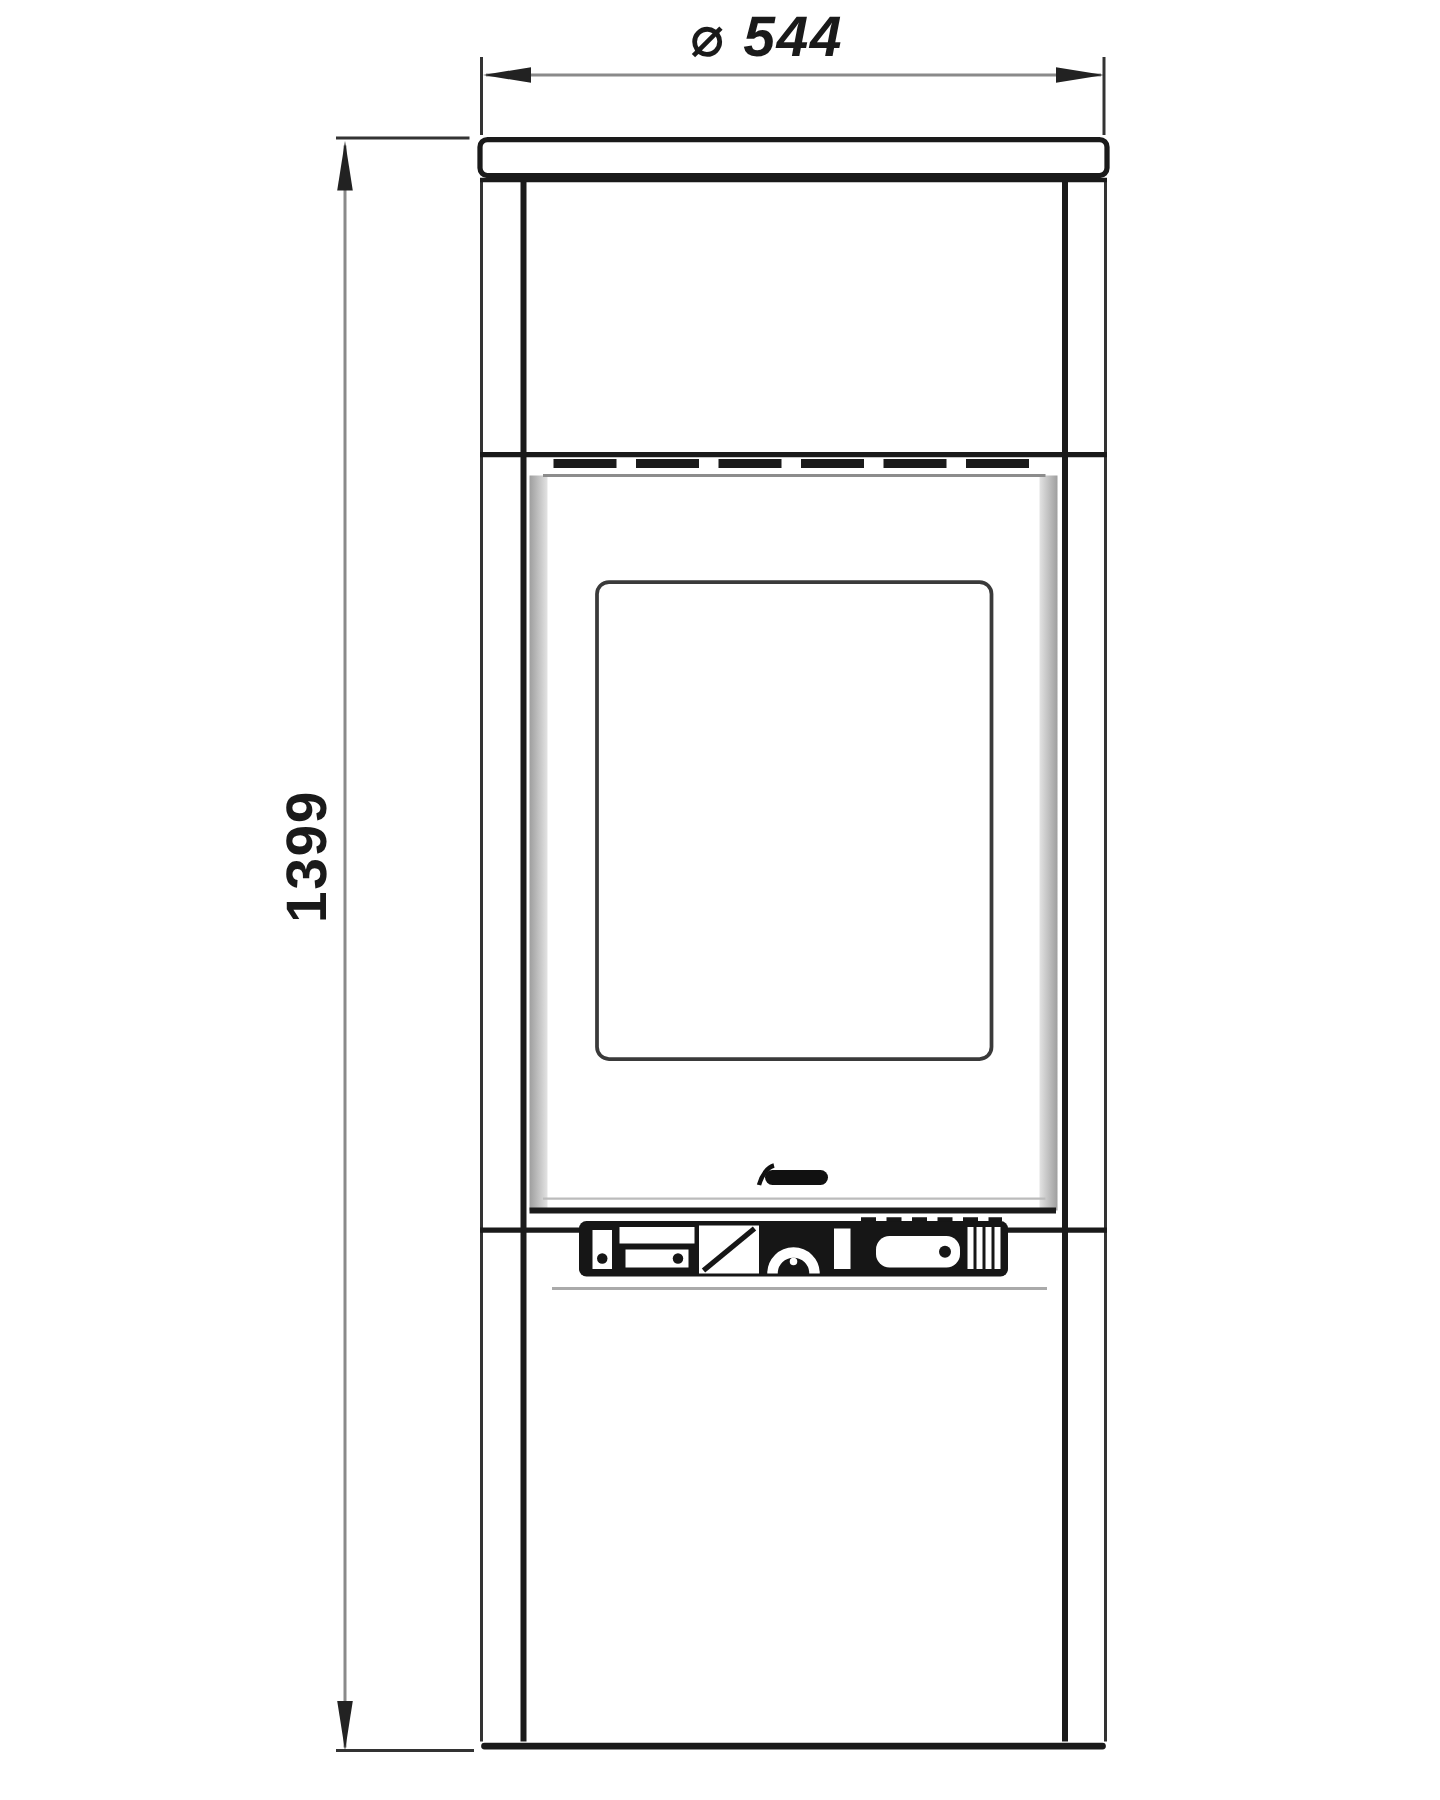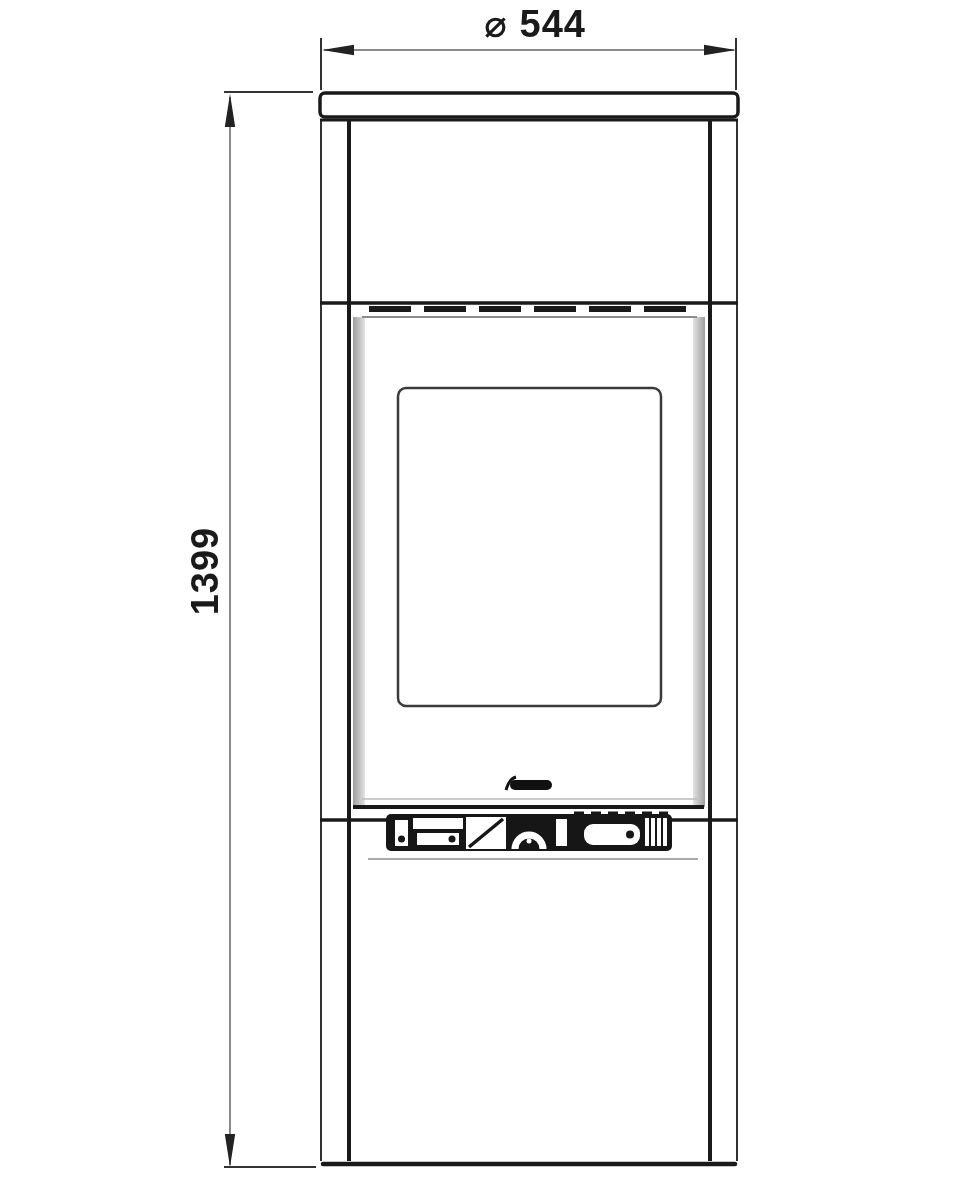--- a/index.html
+++ b/index.html
@@ -6,21 +6,21 @@
   .canvas{
     position:relative;width:960px;height:1200px;background:#ffffff;
     font-family:"Liberation Sans","DejaVu Sans",sans-serif;overflow:hidden;
   }
   .drawing-svg{position:absolute;left:0;top:0;width:960px;height:1200px;}
   .dim-label{
     position:absolute;color:#1a1a1a;font-weight:bold;font-size:38px;
     letter-spacing:1px;text-align:center;white-space:nowrap;
     font-family:"Liberation Sans","DejaVu Sans",sans-serif;
   }
-  .dim-label-width{left:415px;top:2px;width:240px;}
+  .dim-label-width{left:391px;top:2px;width:240px;font-style:italic;}
   .dim-label-height{
     left:134px;top:550px;width:142px;height:42px;line-height:42px;
     transform:rotate(-90deg);transform-origin:center center;
   }
 </style>
 </head>
 <body>
 
 <div class="canvas">
 

